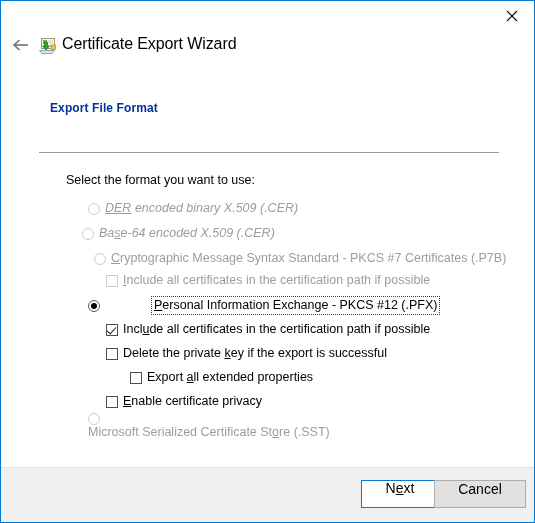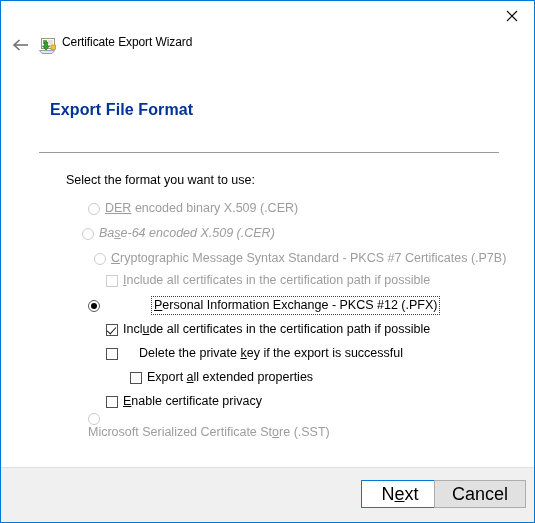--- a/index.html
+++ b/index.html
@@ -63,35 +63,35 @@
     top: 35px;
     width: 20px;
     height: 20px;
   }
   .title-icon svg { display: block; }
 
   .title-text {
     position: absolute;
     left: 61px;
     top: 34px;
-    font-size: 12px;
+    font-size: 16px;
     color: #000000;
     letter-spacing: -0.1px;
     white-space: nowrap;
   }
 
   
   .page-header {
     position: absolute;
     left: 49px;
     top: 100px;
     width: 450px;
   }
   .header-title {
-    font-size: 16px;
+    font-size: 12px;
     font-weight: bold;
     color: #003399;
     letter-spacing: 0.1px;
   }
   .header-sub {
     margin-top: 4px;
     margin-left: 17px;
     font-size: 12.5px;
     color: #003399;
     letter-spacing: 0.05px;
@@ -203,27 +203,27 @@
     height: 54px;
     background: #f0f0f0;
     border-top: 1px solid #dfdfdf;
   }
 
   .btn {
     position: absolute;
     top: 12px;
     height: 28px;
     font-family: "Liberation Sans", sans-serif;
-    font-size: 18px;
+    font-size: 14px;
     color: #000000;
     background: #e1e1e1;
     border: 1px solid #adadad;
     box-sizing: border-box;
     display: flex;
-    align-items: center;
+    align-items: flex-start;
     justify-content: center;
     cursor: default;
     padding: 0;
   }
   .btn-next {
     right: 95px;
     width: 78px;
     background: #ffffff;
     border: 1px solid #0078d7;
   }
@@ -276,21 +276,21 @@
   <div class="page-header">
     <div class="header-title">Export File Format</div>
   </div>
 
   <div class="divider"></div>
 
   <div class="body-area">
 
     <div class="prompt">Select the format you want to use:</div>
 
-    <div class="opt disabled" style="left:87px; top:40px;">
+    <div class="opt disabled" style="left:87px; top:40px;font-style:italic;">
       <span class="radio disabled"></span>
       <span class="lbl"><u>DER</u><span> encoded binary X.509 (.CER)</span></span>
     </div>
 
     <div class="opt disabled" style="left:81px; top:65px;font-style:italic;">
       <span class="radio disabled"></span>
       <span class="lbl"><span>Ba</span><u>s</u><span>e-64 encoded X.509 (.CER)</span></span>
     </div>
 
     <div class="opt disabled" style="left:93px; top:90px;">
@@ -306,21 +306,21 @@
     <div class="opt" style="left:87px; top:137px;">
       <span class="radio checked"></span>
       <span class="lbl focusbox"><u>P</u><span>ersonal Information Exchange - PKCS #12 (.PFX)</span></span>
     </div>
 
     <div class="opt" style="left:105px; top:161px;">
       <span class="checkbox checked"></span>
       <span class="lbl"><span>Incl</span><u>u</u><span>de all certificates in the certification path if possible</span></span>
     </div>
 
-    <div class="opt" style="left:105px; top:185px;gap:16px;">
+    <div class="opt" style="left:105px; top:185px;">
       <span class="checkbox"></span>
       <span class="lbl"><span>Delete the private </span><u>k</u><span>ey if the export is successful</span></span>
     </div>
 
     <div class="opt" style="left:105px; top:209px;margin-left:24px;">
       <span class="checkbox"></span>
       <span class="lbl"><span>Export </span><u>a</u><span>ll extended properties</span></span>
     </div>
 
     <div class="opt" style="left:105px; top:233px;">

